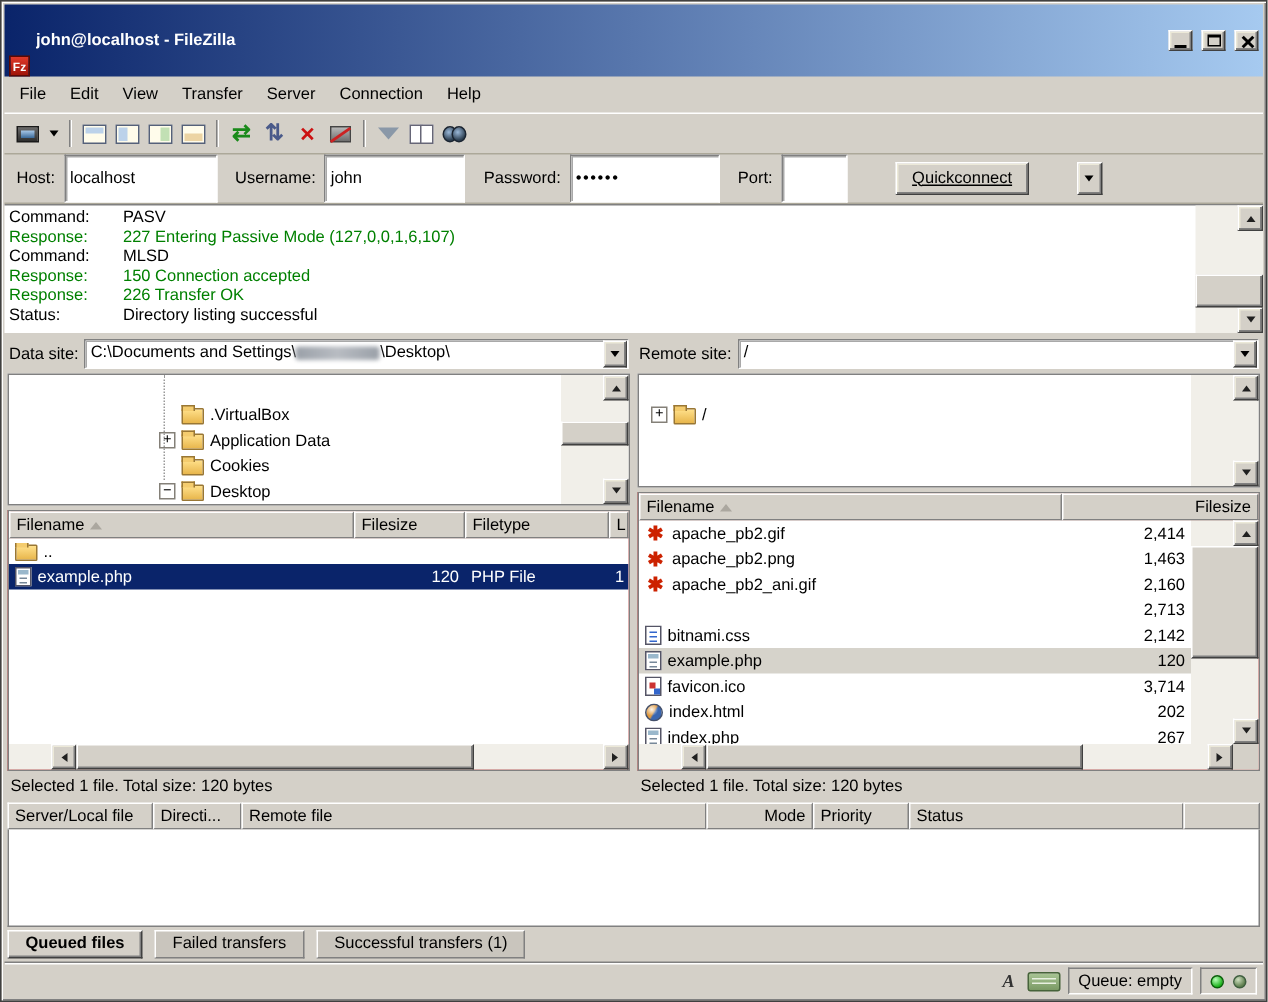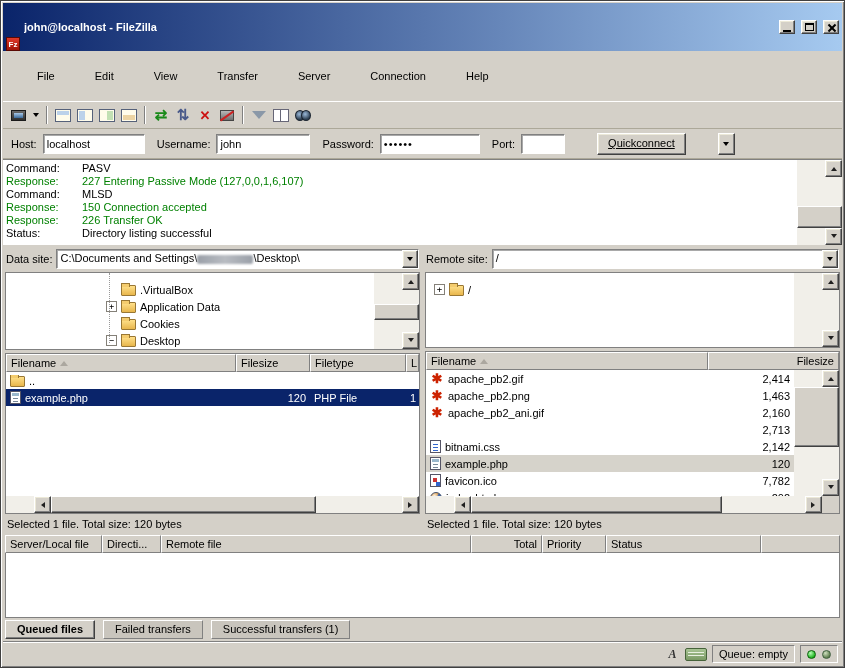--- a/index.html
+++ b/index.html
@@ -18,21 +18,21 @@
   .app-icon{ width:14px; height:14px; background:linear-gradient(#e03a2a,#a01408); color:#fff; font-weight:bold; font-size:8px; display:flex; align-items:center; justify-content:center; border:1px solid #5a0a04;margin-top:34px; }
   .titletext{ color:#fff; font-weight:bold; flex:1; white-space:nowrap; overflow:hidden; }
   .winbtn{ width:16px; height:14px; display:inline-flex; align-items:center; justify-content:center; margin-left:2px; }
   .g-min{ width:8px; height:2px; background:#000; margin-top:7px; }
   .g-max{ width:9px; height:8px; border:1px solid #000; border-top-width:2px; }
   .g-close{ position:relative; width:9px; height:9px; }
   .g-close::before,.g-close::after{ content:""; position:absolute; left:4px; top:0; width:2px; height:10px; background:#000; }
   .g-close::before{ transform:rotate(45deg);} .g-close::after{ transform:rotate(-45deg);}
   
   .menubar{ flex:0 0 21px; display:flex; align-items:center; padding:0 2px; border-bottom:1px solid #ffffff; }
-  .menu-item{ padding:19px 8px; cursor:default;margin-left:24px; }
+  .menu-item{ padding:6px 8px; cursor:default; }
   
   .toolbar{ flex:0 0 27px; display:flex; align-items:center; padding:0 4px; border-bottom:1px solid #aca899; }
   .tbtn{ width:22px; height:22px; display:flex; align-items:center; justify-content:center; }
   .tbtn.narrow{ width:13px; }
   .tsep{ width:2px; height:18px; border-left:1px solid #808080; border-right:1px solid #ffffff; margin:0 4px; }
   .ic-server{ width:15px; height:11px; background:linear-gradient(#6a6a6a,#2e2e2e); border:1px solid #1a1a1a; position:relative; }
   .ic-server::after{ content:""; position:absolute; inset:2px; background:linear-gradient(#a8c8e8,#3a6a9a); }
   .ic-panel{ width:16px; height:13px; background:#fffceb; border:1px solid #55617a; position:relative; }
   .ic-log::after{ content:""; position:absolute; left:1px; right:1px; top:1px; height:4px; background:#bcd2ea; }
   .ic-local::after{ content:""; position:absolute; left:1px; top:1px; bottom:1px; width:6px; background:#bcd2ea; }
@@ -48,21 +48,21 @@
   .ic-compare::before,.ic-compare::after{ content:""; position:absolute; top:0; width:7px; height:11px; background:#fff; border:1px solid #667; }
   .ic-compare::before{ left:0; } .ic-compare::after{ right:0; }
   .ic-find{ width:16px; height:10px; position:relative; }
   .ic-find::before,.ic-find::after{ content:""; position:absolute; top:0; width:8px; height:9px; border-radius:50%; background:radial-gradient(circle at 40% 35%, #9ab8d8, #2c3e50 70%); border:1px solid #1a2430; }
   .ic-find::before{ left:0; } .ic-find::after{ right:0; }
   .t-down{ width:0; height:0; border:3px solid transparent; border-top:4px solid #000; margin-top:3px; }
   
   .quickbar{ flex:0 0 30px; display:flex; align-items:center; padding:0 6px; gap:4px; border-bottom:1px solid #aca899; }
   .quickbar label{ margin:0 2px 0 8px; white-space:nowrap; }
   .quickbar label:first-child{ margin-left:2px; }
-  .field{ height:20px; background:#fff; border:1px solid; border-color:#808080 #fff #fff #808080; box-shadow: inset 1px 1px 0 rgba(64,64,64,.45); font:11px "Liberation Sans",sans-serif; padding:2px 3px; }
+  .field{ height:32px; background:#fff; border:1px solid; border-color:#808080 #fff #fff #808080; box-shadow: inset 1px 1px 0 rgba(64,64,64,.45); font:11px "Liberation Sans",sans-serif; padding:2px 3px; }
   .f-host{ width:102px; } .f-user{ width:94px; } .f-pass{ width:100px; letter-spacing:1px; } .f-port{ width:44px; }
   .qc-btn{ height:22px; padding:2px 10px 3px; font:11px "Liberation Sans",sans-serif; text-decoration:underline; cursor:default; }
   .qc-drop{ width:17px; height:22px; display:flex; align-items:center; justify-content:center; }
   
   .logwrap{ flex:0 0 86px; display:flex; background:#fff; border-top:1px solid #808080; }
   .log{ flex:1; overflow:hidden; padding:2px 3px; }
   .logline{ display:flex; line-height:13px; white-space:nowrap; }
   .loglabel{ flex:0 0 76px; }
   .line-response{ color:#008000; }
   .line-command, .line-status{ color:#000; }
@@ -82,21 +82,21 @@
   
   .panes{ flex:1; display:flex; padding:3px 2px 0; min-height:0; }
   .pane{ flex:1; display:flex; flex-direction:column; min-width:0; }
   .vsplit{ flex:0 0 5px; }
   .siterow{ flex:0 0 24px; display:flex; align-items:center; gap:4px; padding:1px 1px 3px; }
   .combo{ flex:1; height:20px; background:#fff; display:flex; border:1px solid; border-color:#808080 #fff #fff #808080; box-shadow: inset 1px 1px 0 rgba(64,64,64,.45); min-width:0; }
   .combo-text{ flex:1; padding:2px 3px; white-space:nowrap; overflow:hidden; }
   .combo-btn{ flex:0 0 16px; display:flex; align-items:center; justify-content:center; }
   .redacted{ display:inline-block; width:56px; height:9px; background:linear-gradient(90deg,#9aa0a8,#b8bcc2,#9aa0a8); filter:blur(1.3px); border-radius:2px; vertical-align:middle; }
   .treewrap{ flex:0 0 76px; display:flex; background:#fff; border:1px solid #808080; }
-  .tree{ flex:1; overflow:hidden; position:relative; padding-top:8px; }
+  .tree{ flex:1; overflow:hidden; position:relative; padding-top:18px; }
   .tree-guide{ position:absolute; left:103px; top:0; height:70px; border-left:1px dotted #999; }
   .trow{ display:flex; align-items:center; height:17px; gap:4px; white-space:nowrap; }
   .indent-deep{ width:96px; flex:0 0 auto; }
   .indent-root{ width:4px; flex:0 0 auto; }
   .expbox{ width:11px; height:11px; background:#fff; border:1px solid #848078; font:9px/9px "DejaVu Sans Mono",monospace; text-align:center; flex:0 0 auto; }
   .expspace{ width:11px; flex:0 0 auto; }
   
   .listblock{ flex:1; display:flex; flex-direction:column; background:#ef4444; border:1px solid #808080; margin-top:3px; min-height:0; }
   .colhead{ flex:0 0 18px; display:flex; background:#d4d0c8; }
   .col{ border:1px solid; border-color:#fff #808080 #808080 #fff; background:#d4d0c8; padding:2px 4px; display:flex; align-items:center; gap:4px; overflow:hidden; white-space:nowrap; }
@@ -121,21 +121,21 @@
   .fi-ball{ width:12px; height:12px; border-radius:50%; border:1px solid #44506a;
     background: radial-gradient(circle at 35% 30%, rgba(255,255,255,.9), rgba(255,255,255,0) 45%), linear-gradient(120deg,#e09a40 45%, #3a66b0 55%); }
   .fi-page{ width:11px; height:13px; background:#fff; border:1px solid #556; position:relative; }
   .fi-css::after{ content:""; position:absolute; left:2px; top:3px; width:5px; height:1px; background:#36c; box-shadow:0 3px 0 #36c, 0 6px 0 #36c; }
   .fi-php::after{ content:""; position:absolute; left:1px; right:1px; top:1px; height:3px; background:#9ab8cc; }
   .fi-php::before{ content:""; position:absolute; left:2px; top:6px; width:5px; height:1px; background:#789; box-shadow:0 3px 0 #789; }
   .fi-ico::after{ content:""; position:absolute; left:2px; top:3px; width:4px; height:4px; background:#c33; box-shadow:3px 4px 0 #36c; }
   
   .queue{ flex:0 0 86px; display:flex; flex-direction:column; padding:3px 2px 0; }
   .qcols{ flex:0 0 18px; display:flex; background:#d4d0c8;justify-content:center; }
-  .qc-0{ width:97px; } .qc-1{ width:59px; } .qc-2{ width:310px; } .qc-3{ width:71px; justify-content:flex-end; } .qc-4{ width:64px; } .qc-5{ width:155px; } .qc-6{ flex:1; }
+  .qc-0{ width:97px; } .qc-1{ width:59px; } .qc-2{ width:310px; } .qc-3{ width:71px; justify-content:flex-end; } .qc-4{ width:64px; } .qc-5{ width:183px; } .qc-6{ flex:1; }
   .qbody{ flex:1; background:#fff; border:1px solid #808080; border-top:none; }
   
   .tabsrow{ flex:0 0 21px; display:flex; align-items:flex-start; gap:8px; padding:2px 2px 0; }
   .tab{ padding:2px 11px 3px; background:#c9c5bd; border:1px solid; border-color:#fff #808080 #808080 #fff; cursor:default; }
   .tab.active{ background:#d4d0c8; font-weight:bold; border-color:#fff #404040 #404040 #fff; box-shadow: inset -1px -1px 0 #808080; }
   
   .statusbar{ flex:0 0 24px; margin-top:2px; border-top:1px solid #808080; box-shadow: inset 0 1px 0 #ffffff; display:flex; align-items:center; padding:3px 4px 2px; gap:5px; }
   .sb-spacer{ flex:1; }
   .sb-ascii{ width:15px; height:15px; display:flex; align-items:center; justify-content:center; font:bold italic 12px "Liberation Serif",serif; color:#333; }
   .sb-kbd{ width:22px; height:13px; border-radius:2px; background:linear-gradient(#a8c494,#7a9a64); border:1px solid #46633a; position:relative; }
@@ -458,21 +458,21 @@
                   <span class="fi fi-page fi-php"></span>
                   <span>example.php</span>
                 </span>
               <span class="fcell rc-size num">120</span>
             </div>
             <div class="frow">
               <span class="fcell rc-name">
                   <span class="fi fi-page fi-ico"></span>
                   <span>favicon.ico</span>
                 </span>
-              <span class="fcell rc-size num">7,782</span>
+              <span class="fcell rc-size num">3,714</span>
             </div>
             <div class="frow">
               <span class="fcell rc-name">
                   <span class="fi fi-ball"></span>
                   <span>index.html</span>
                 </span>
               <span class="fcell rc-size num">202</span>
             </div>
             <div class="frow">
               <span class="fcell rc-name">
@@ -516,21 +516,21 @@
       <span class="col qc-0">
           <span>Server/Local file</span>
         </span>
       <span class="col qc-1">
           <span>Directi...</span>
         </span>
       <span class="col qc-2">
           <span>Remote file</span>
         </span>
       <span class="col qc-3">
-          <span>Total</span>
+          <span>Mode</span>
         </span>
       <span class="col qc-4">
           <span>Priority</span>
         </span>
       <span class="col qc-5">
           <span>Status</span>
         </span>
       <span class="col qc-6"></span>
     </div>
     <div class="qbody"></div>

